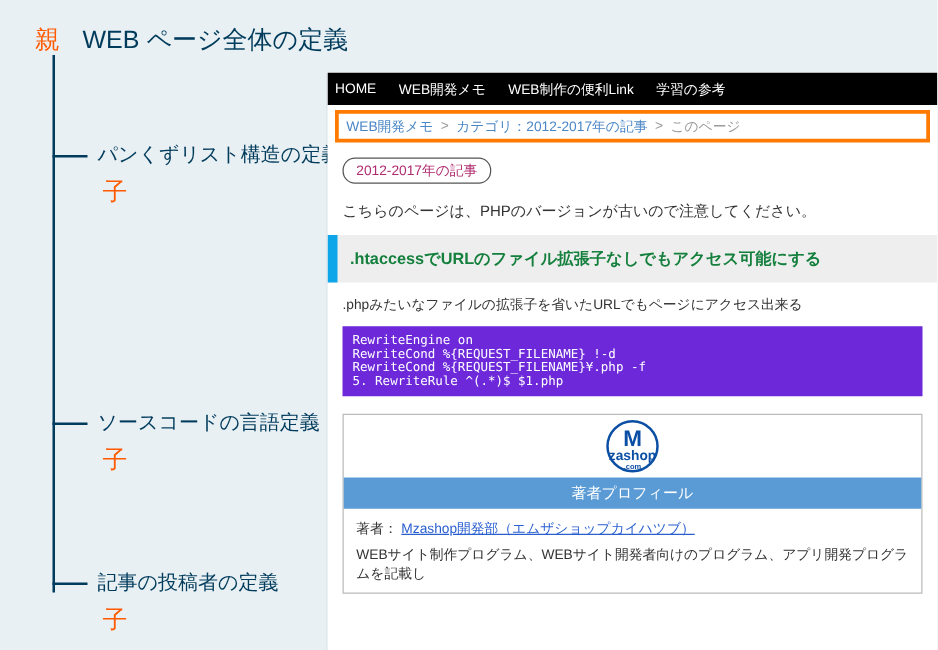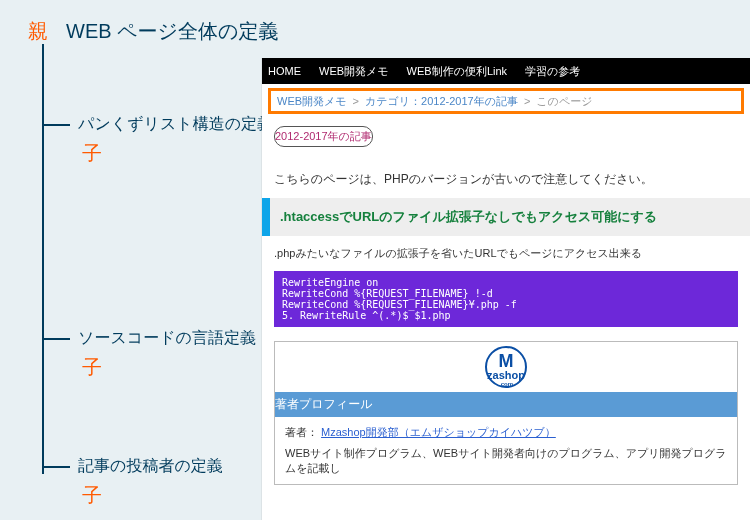--- a/index.html
+++ b/index.html
@@ -44,22 +44,22 @@
   }
   .nav { background: #000; height: 26px; display: flex; align-items: center; padding: 0 6px; gap: 18px; }
   .nav a { color: #fff; font-size: 11px; text-decoration: none; }
   .breadcrumb-wrap {
     margin: 4px 6px; border: 3px solid #ff7a00; height: 26px;
     display: flex; align-items: center; padding: 0 6px; gap: 6px;
     color: #999; font-size: 11px;
   }
   .breadcrumb-wrap .bc-link { color: #4a86c7; }
   .tag {
-    display: inline-block; margin: 8px 12px 18px; background: #fff;
-    border: 1px solid #555; border-radius: 10px; padding: 2px 0;
+    display: inline-block; margin: 8px 12px 8px; background: #fff;
+    border: 1px solid #555; border-radius: 10px; padding: 2px 10px;
     color: #b02a6f; font-size: 11px;
   }
   .notice { margin: 6px 12px 10px; font-size: 12px; }
   .article-heading {
     border-left: 8px solid #0ea5e9; background: #eee;
     padding: 10px 10px; font-weight: bold; font-size: 13px; color: #15803d;
     margin-top: 4px;
   }
   .article-desc { margin: 10px 12px; font-size: 11px; color: #333; }
   .code-block {
@@ -73,21 +73,21 @@
   }
   .profile-logo {
     width: 42px; height: 42px; margin: 4px auto 0; display: block;
     text-align: center; font-weight: bold; border: 2px solid #0b4fa5;
     border-radius: 50%; line-height: 1; padding-top: 4px; font-size: 11px;
     color: #0b4fa5; background: #fff;
   }
   .profile-logo .big { font-size: 18px; display: block; }
   .profile-logo .sub { font-size: 6px; display: block; }
   .profile-bar {
-    background: #5a9bd5; color: #fff; text-align: left; font-size: 12px;
+    background: #5a9bd5; color: #fff; text-align: center; font-size: 12px;
     padding: 4px 0; margin-top: 4px;
   }
   .profile-body { padding: 8px 10px; font-size: 11px; }
   .profile-body .author-link { color: #2a5fd0; text-decoration: underline; }
 </style>
 </head>
 <body>
 
 <div class="canvas">
 

